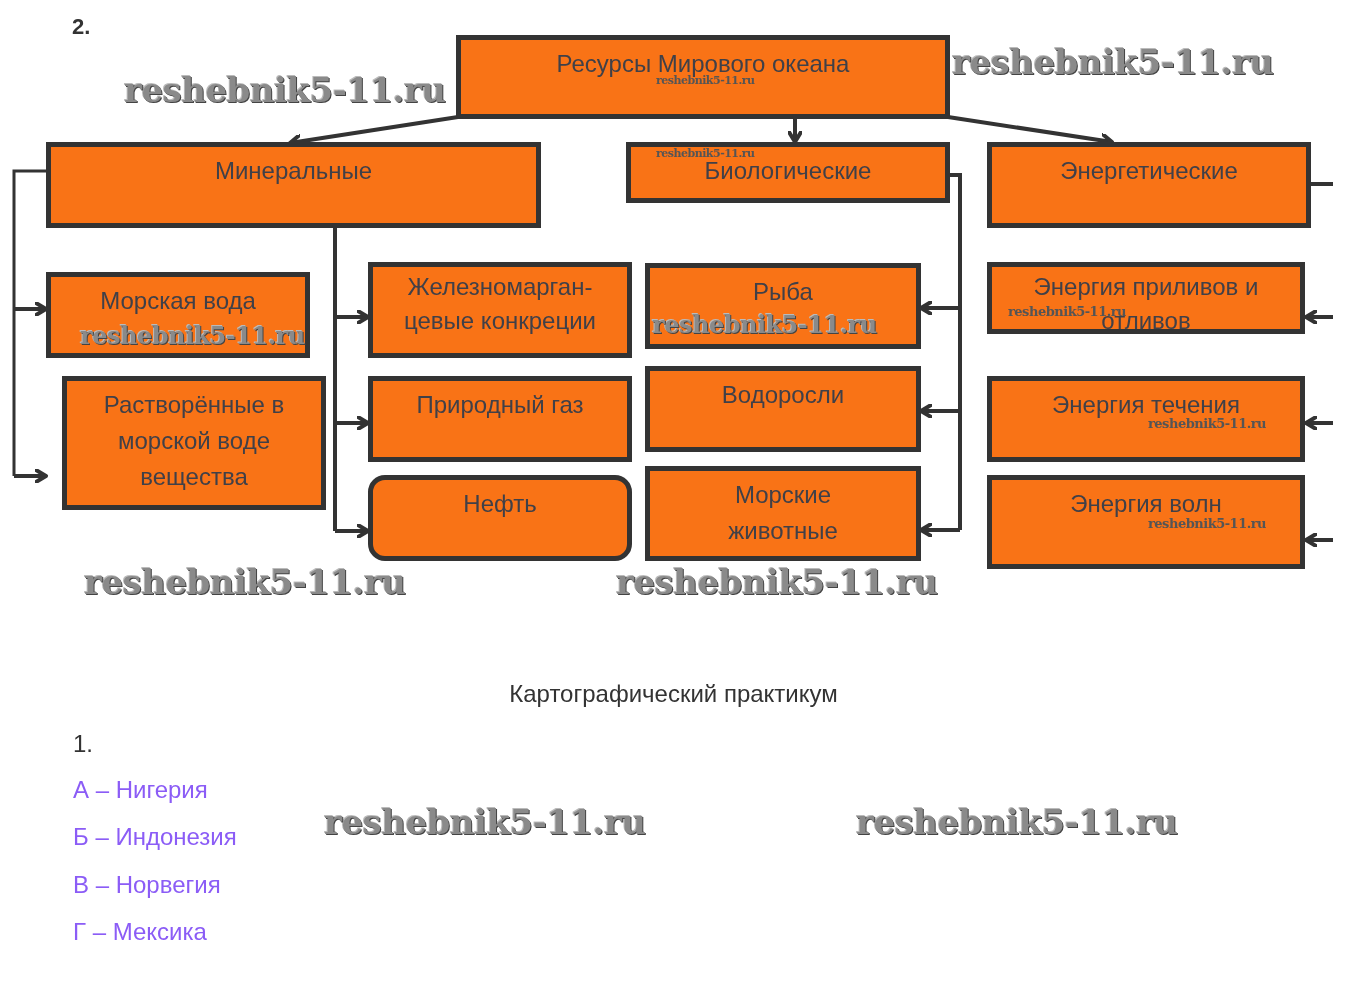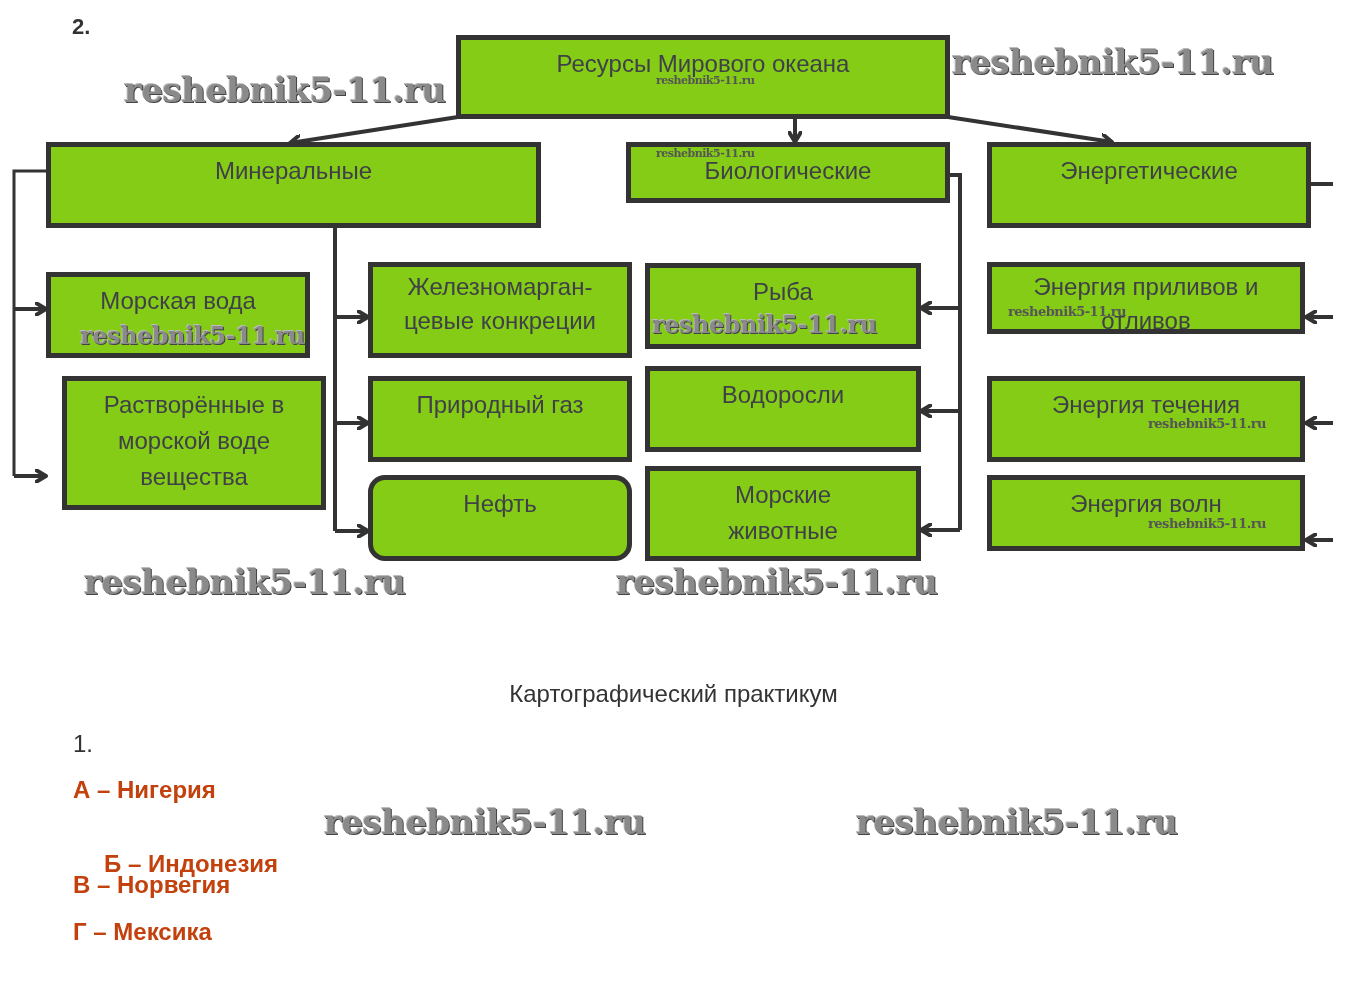--- a/index.html
+++ b/index.html
@@ -1,33 +1,33 @@
 <!DOCTYPE html>
 <html><head>
   <meta charset="utf-8">
   <style>
     html, body { margin: 0; padding: 0; background: #ffffff; }
     body { width: 1347px; height: 991px; position: relative; overflow: hidden;
            font-family: "Liberation Sans", "DejaVu Sans", sans-serif; color: #3a3a3a; }
     .abs { position: absolute; }
     .num { font-weight: bold; font-size: 22px; color: #333; }
     .box { position: absolute; box-sizing: border-box; border: 5px solid #333;
-           background: #84cc16; text-align: center; font-size: 24px; line-height: 36px;
+           background: #f97316; text-align: center; font-size: 24px; line-height: 36px;
            color: #404048; }
     .box .lbl { display: block; padding-top: 6px; white-space: pre-line; }
     .box.tight .lbl { line-height: 34px; padding-top: 3px; }
     .wm { position: absolute; font-family: "DejaVu Serif", "Liberation Serif", serif;
           font-weight: bold; color: #8a8a8a; white-space: nowrap;
           text-shadow: 1px 1px 0 #444, -1px -1px 0 #bbb; letter-spacing: -0.5px; }
     .wm.big { font-size: 34px; }
     .wm.mid { font-size: 24px; }
     .wm.small { font-size: 11px; color: #555; text-shadow: none; }
     .section-title { position: absolute; left: 0; width: 1347px; top: 680px; text-align: center;
                      font-size: 24px; font-weight: normal; color: #333; }
-    .answer { position: absolute; left: 73px; font-size: 24px; color: #c2410c; font-weight: bold; }
+    .answer { position: absolute; left: 73px; font-size: 24px; color: #8b5cf6; }
     svg.links { position: absolute; left: 0; top: 0; }
   </style>
 </head>
 <body>
 
 <svg class="links" width="1347" height="991">
   <defs>
     <marker id="arr" markerWidth="14" markerHeight="14" refX="11" refY="7" orient="auto" markerUnits="userSpaceOnUse">
       <path d="M1,1 L11,7 L1,13" fill="none" stroke="#333" stroke-width="4" stroke-linecap="round" stroke-linejoin="round"></path>
     </marker>
@@ -105,36 +105,36 @@
 животные</span>
 </div>
 
 <div class="box tight" style="left:987px; top:262px; width:318px; height:72px;">
   <span class="lbl">Энергия приливов и
 отливов</span>
 </div>
 <div class="box" style="left:987px; top:376px; width:318px; height:86px;">
   <span class="lbl">Энергия течения</span>
 </div>
-<div class="box" style="left:987px; top:475px; width:318px; height:76px;">
+<div class="box" style="left:987px; top:475px; width:318px; height:94px;">
   <span class="lbl">Энергия волн</span>
 </div>
 
 <div class="wm big" style="left:124px; top:70px;">reshebnik5-11.ru</div>
 <div class="wm big" style="left:952px; top:42px;">reshebnik5-11.ru</div>
 <div class="wm small" style="left:656px; top:74px;">reshebnik5-11.ru</div>
 <div class="wm small" style="left:656px; top:147px;">reshebnik5-11.ru</div>
 <div class="wm mid" style="left:80px; top:321px;">reshebnik5-11.ru</div>
 <div class="wm mid" style="left:652px; top:310px;">reshebnik5-11.ru</div>
 <div class="wm small" style="left:1008px; top:304px; font-size:13px;">reshebnik5-11.ru</div>
 <div class="wm small" style="left:1148px; top:416px; font-size:13px;">reshebnik5-11.ru</div>
 <div class="wm small" style="left:1148px; top:516px; font-size:13px;">reshebnik5-11.ru</div>
 <div class="wm big" style="left:84px; top:562px;">reshebnik5-11.ru</div>
 <div class="wm big" style="left:616px; top:562px;">reshebnik5-11.ru</div>
 <div class="wm big" style="left:324px; top:802px;">reshebnik5-11.ru</div>
 <div class="wm big" style="left:856px; top:802px;">reshebnik5-11.ru</div>
 
 <div class="section-title">Картографический практикум</div>
 <div class="abs num" style="left:73px; top:730px; font-weight:normal; font-size:24px;">1.</div>
 <div class="answer" style="top:776px;">А – Нигерия</div>
-<div class="answer" style="top:850px;margin-left:31px;">Б – Индонезия</div>
+<div class="answer" style="top:823px;">Б – Индонезия</div>
 <div class="answer" style="top:871px;">В – Норвегия</div>
 <div class="answer" style="top:918px;">Г – Мексика</div>
 
 </body></html>

